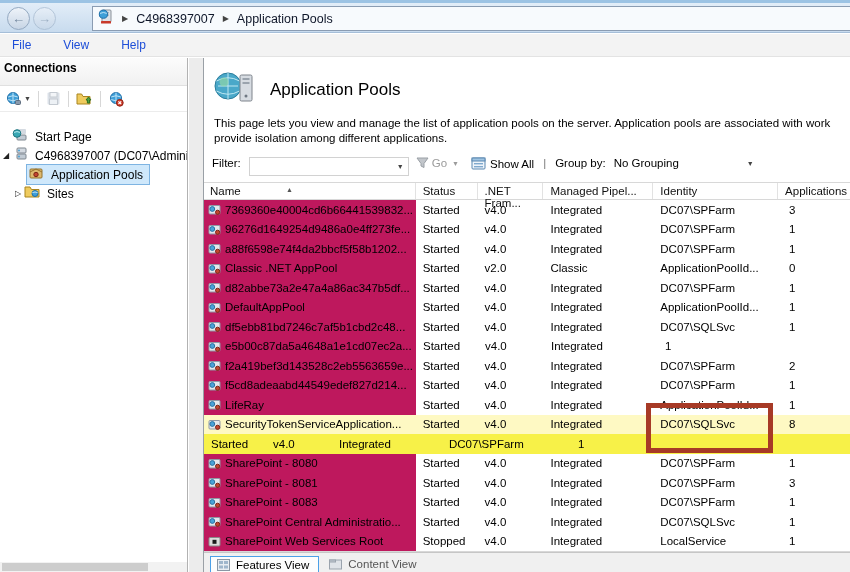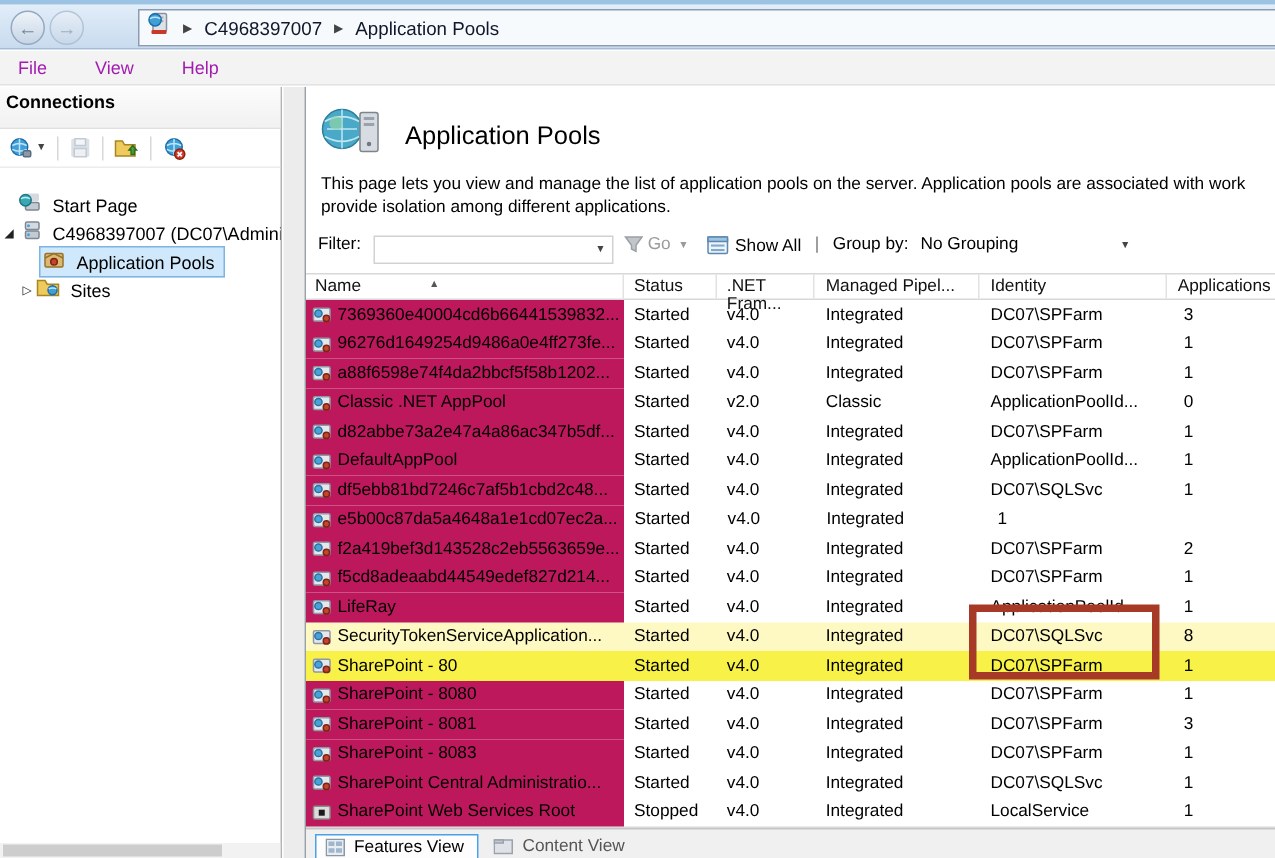--- a/index.html
+++ b/index.html
@@ -14,21 +14,21 @@
     border:1px solid #94a9c1; background:linear-gradient(#eef3f9,#c7d5e5);
     color:#72879f; font-size:13px; line-height:21px; text-align:center; }
   .nav-back { left:7px; }
   .nav-fwd  { left:33px; opacity:.55; }
   .addrbar { position:absolute; left:92px; top:3px; width:760px; height:25px;
     background:#f7fafd; border:1px solid #8a9cb2; display:flex; align-items:center; padding-left:5px; }
   .crumb-sep { font-size:8px; color:#444; margin:0 8px; }
   .crumb { font-size:12.5px; color:#0f172a; }
   .menubar { position:absolute; left:0; top:34px; width:850px; height:23px; background:#f3f3f3;
     border-bottom:1px solid #e3e3e3; display:flex; align-items:center; padding-left:8px; }
-  .menu-item { font-size:12px; color:#a21caf; margin-right:24px; padding:2px 4px; }
+  .menu-item { font-size:12px; color:#1d4ed8; margin-right:24px; padding:2px 4px; }
 
   
   .connections { position:absolute; left:0; top:58px; width:188px; height:514px; background:#fff;
     border-right:1px solid #b2b2b2; overflow:hidden; }
   .conn-title { height:28px; font-size:12px; font-weight:bold; padding:3px 0 0 4px;
     background:linear-gradient(#fcfcfc,#f1f1f1); border-bottom:1px solid #e0e0e0; }
   .conn-toolbar { height:26px; display:flex; align-items:center; padding:2px 3px;
     border-bottom:1px solid #ececec; }
   .tb-btn { display:flex; align-items:center; padding:2px 3px; }
   .tb-sep { width:1px; height:16px; background:#d7d7d7; margin:0 4px; }
@@ -483,30 +483,20 @@
             </span>
             <span>SecurityTokenServiceApplication...</span>
           </div>
           <div class="c status">Started</div>
           <div class="c net">v4.0</div>
           <div class="c pipe">Integrated</div>
           <div class="c ident">DC07\SQLSvc</div>
           <div class="c apps">8</div>
         </div>
         <div class="lv-row hl" style="background: rgb(247, 241, 72);">
-          <div class="c name">
-            <span class="pool-ico">
-              <svg width="13" height="13" viewBox="0 0 13 13">
-                <rect x="1" y="2.5" width="11" height="8.5" rx="1" fill="#e4e8ed" stroke="#8f98a5"></rect>
-                <circle cx="4.3" cy="6" r="2.4" fill="#4aa3d8" stroke="#2a72a2"></circle>
-                <circle cx="9.6" cy="9.3" r="2.1" fill="#c2462f" stroke="#7e2315"></circle>
-              </svg>
-            </span>
-            <span>SharePoint - 80</span>
-          </div>
           <div class="c status">Started</div>
           <div class="c net">v4.0</div>
           <div class="c pipe">Integrated</div>
           <div class="c ident">DC07\SPFarm</div>
           <div class="c apps">1</div>
         </div>
         <div class="lv-row">
           <div class="c name">
             <span class="pool-ico">
               <svg width="13" height="13" viewBox="0 0 13 13">

